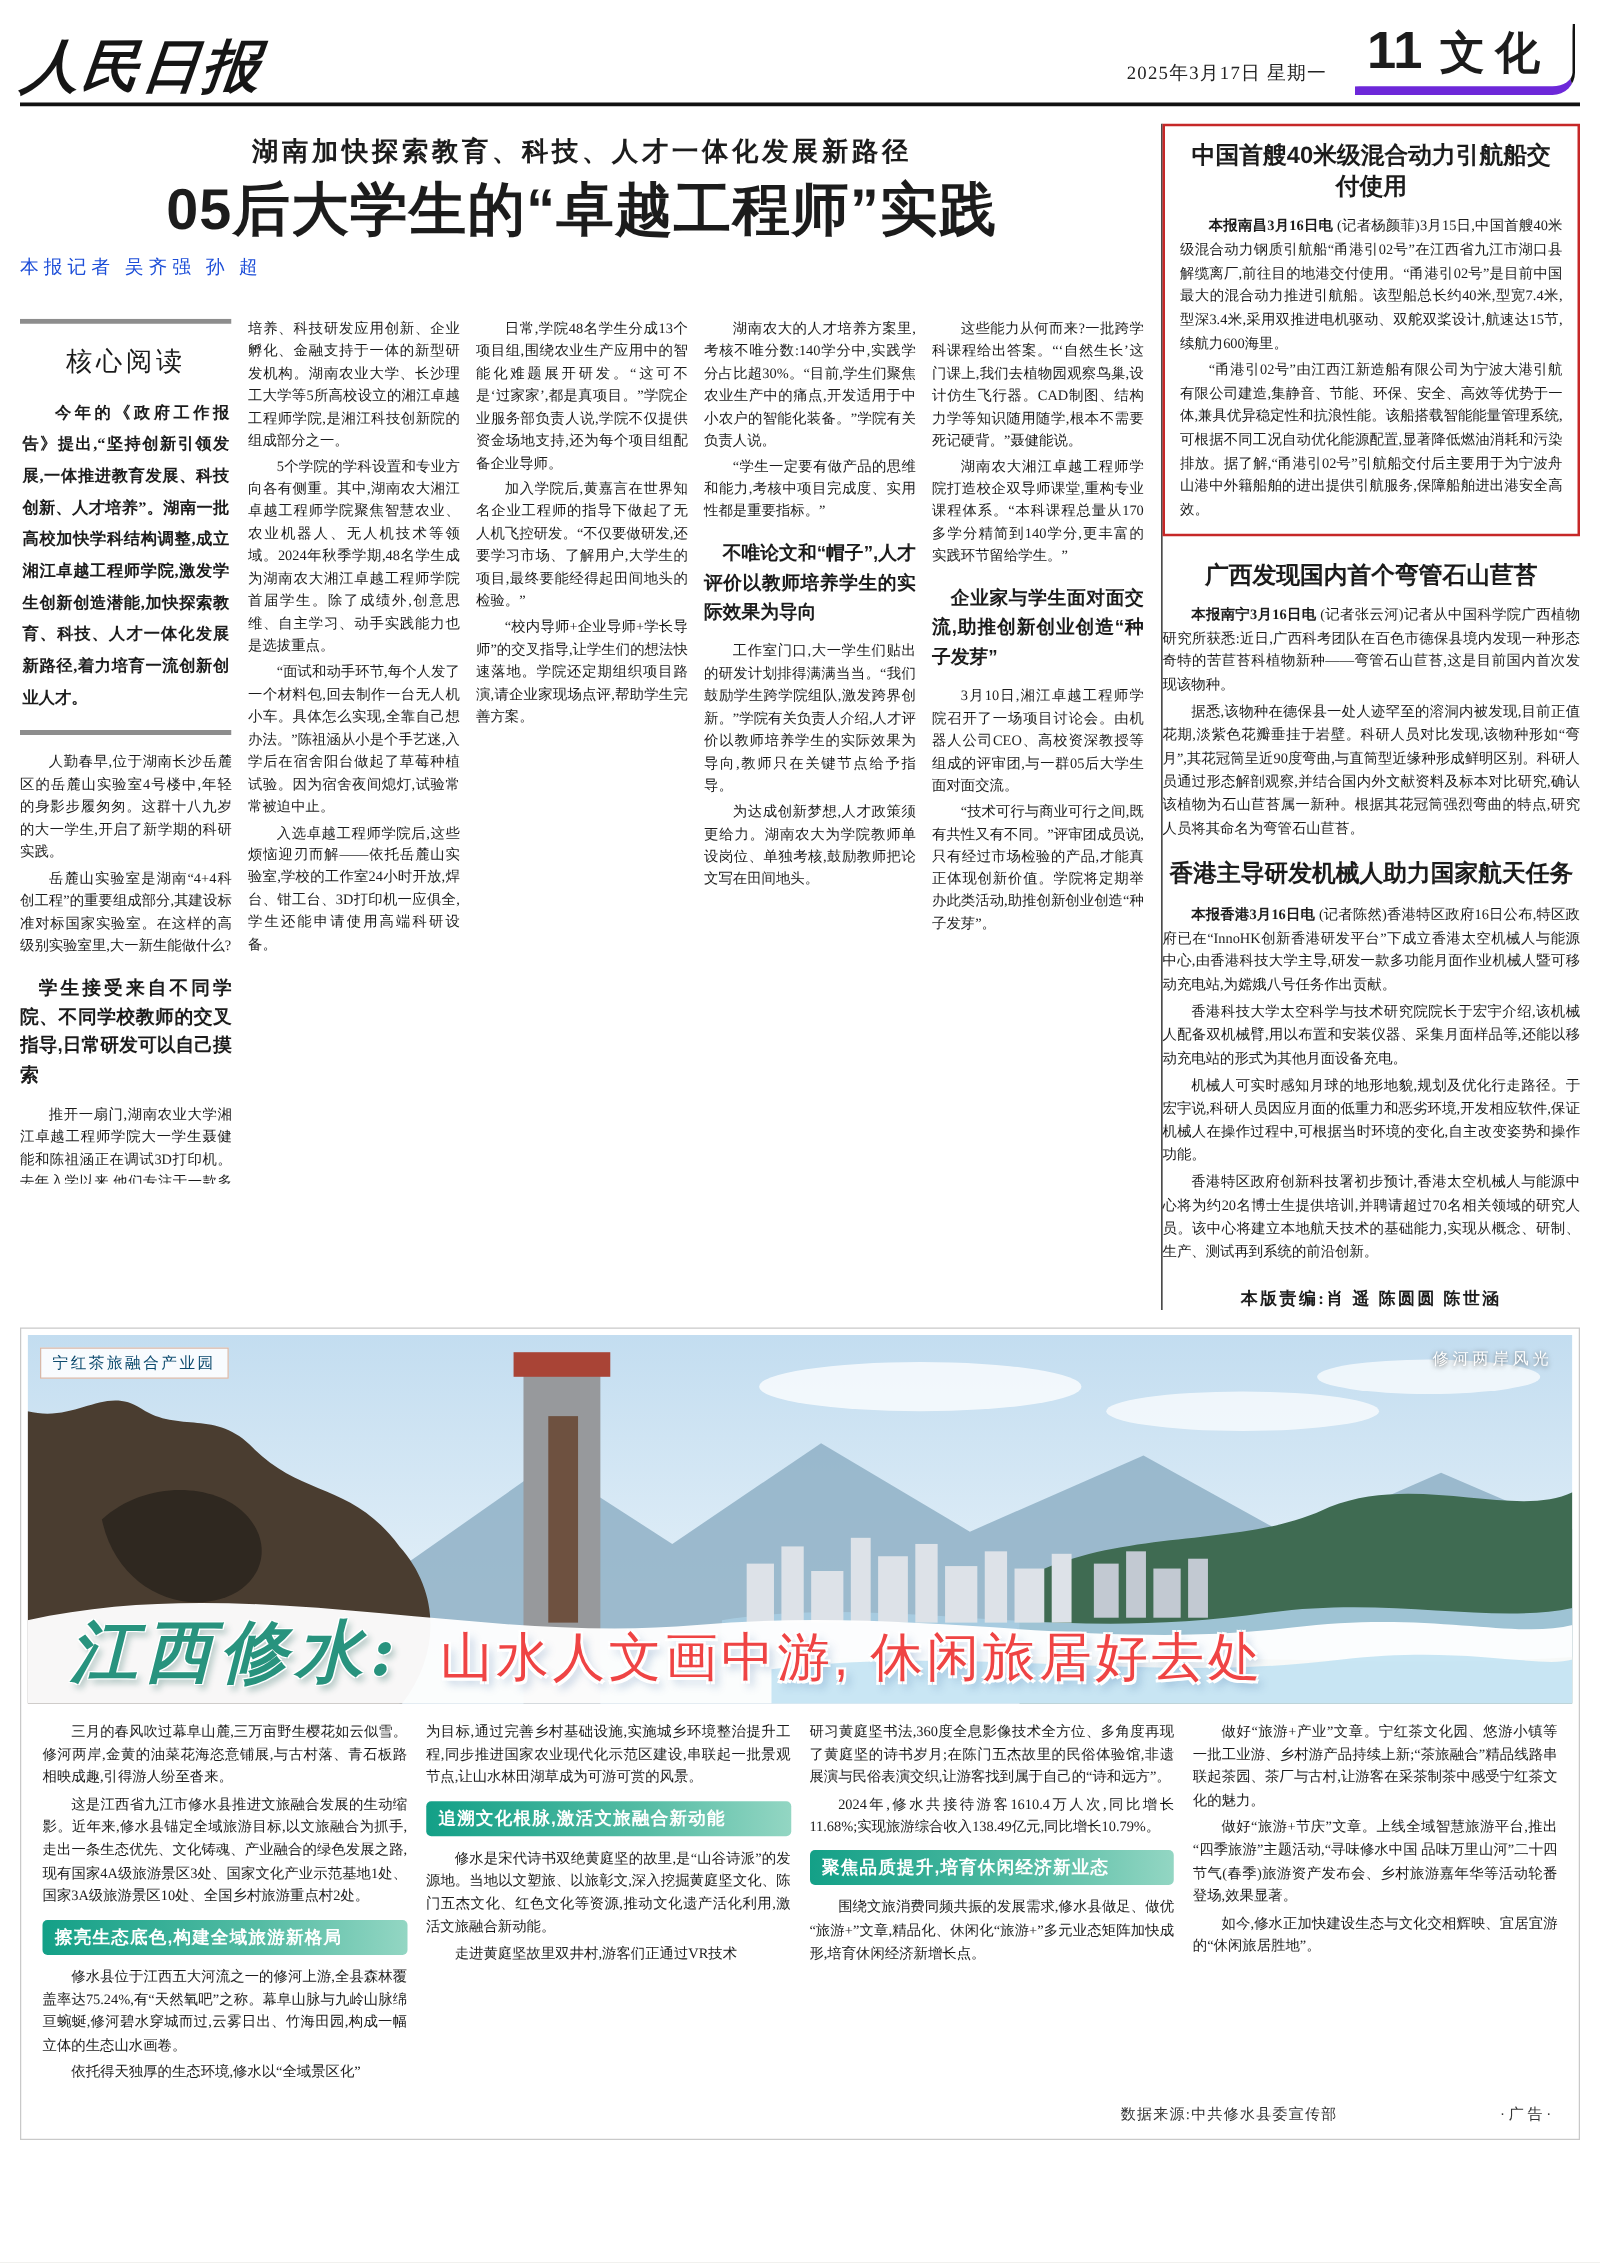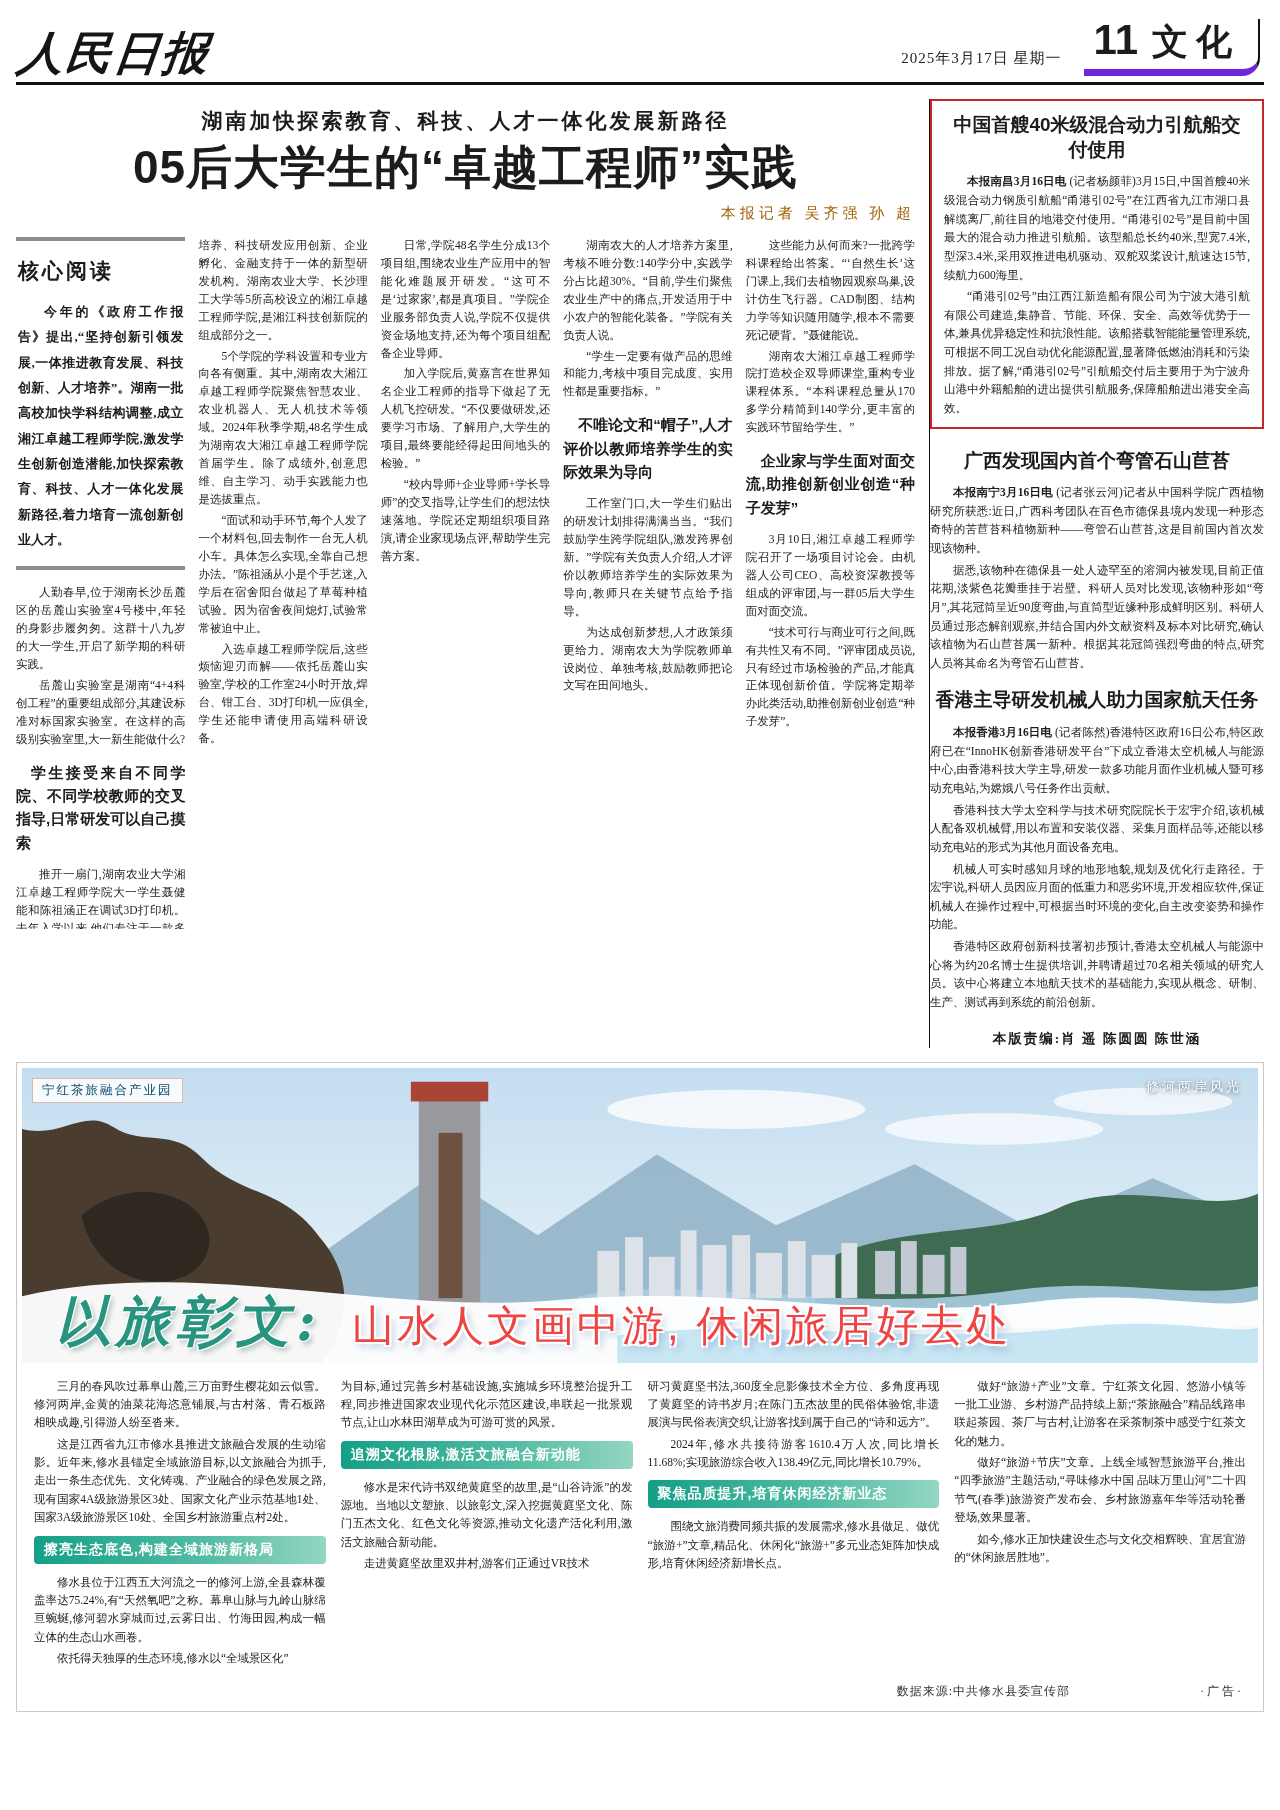--- a/index.html
+++ b/index.html
@@ -17,28 +17,28 @@
                    border-radius:0 0 18px 0;padding:2px 18px 10px 10px;display:flex;align-items:baseline;gap:14px;}
   .page-num{font-family:"Liberation Sans",sans-serif;font-size:42px;font-weight:bold;line-height:.9;}
   .section-name{font-family:"Liberation Sans",sans-serif;font-size:36px;font-weight:bold;letter-spacing:8px;line-height:.95;}
   
   .top-section{display:flex;margin-top:14px;}
   .main-article{flex:1;min-width:0;padding-right:14px;}
   .right-rail{width:334px;border-left:1px solid #111;box-sizing:content-box;}
   .kicker{text-align:center;font-size:21px;font-weight:bold;letter-spacing:3px;margin:8px 0 6px;}
   .headline{text-align:center;font-family:"Liberation Sans",sans-serif;font-size:46px;font-weight:bold;
             letter-spacing:1px;margin:2px 0 10px;line-height:1.15;}
-  .byline{text-align:right;font-size:15px;letter-spacing:4px;margin-bottom:14px;color:#a16207;}
+  .byline{text-align:left;font-size:15px;letter-spacing:4px;margin-bottom:32px;color:#1d4ed8;}
   .main-cols{display:flex;gap:13px;height:692px;overflow:hidden;}
   .mcol{flex:1;min-width:0;}
   .mcol p{margin:0 0 3px;text-indent:2em;text-align:justify;font-size:11.5px;line-height:1.56;}
   .col-subhead{font-family:"Liberation Sans",sans-serif;font-weight:bold;font-size:15px;line-height:1.55;
                margin:12px 0;text-align:justify;text-indent:1em;}
   .core-box{border-top:4px solid #8d8d8d;border-bottom:4px solid #8d8d8d;padding:16px 2px 14px;margin-bottom:14px;}
-  .core-title{font-family:"Liberation Sans",sans-serif;font-size:21px;font-weight:bold;letter-spacing:3px;margin-bottom:14px;}
+  .core-title{font-family:"Liberation Sans",sans-serif;font-size:21px;font-weight:normal;letter-spacing:3px;margin-bottom:14px;text-align:center;}
   .core-text{font-weight:bold;font-size:13px;line-height:1.95;text-align:justify;text-indent:2em;}
   
   .rail-article{margin-bottom:16px;}
   .rail-title{font-family:"Liberation Sans",sans-serif;font-size:19px;font-weight:bold;text-align:center;
               margin:4px 0 10px;line-height:1.3;}
   .rail-article p{margin:0 0 3px;text-indent:2em;text-align:justify;font-size:11.5px;line-height:1.62;}
   .lead{font-weight:bold;}
   .red-box{border:2px solid #c62828;padding:8px 12px 6px;margin-bottom:20px;}
   .editors{text-align:center;font-size:13.5px;font-weight:bold;letter-spacing:2px;margin-top:18px;}
   
@@ -196,21 +196,21 @@
           <rect x="400" y="28" width="62" height="272" fill="#97999c"></rect>
           <rect x="392" y="14" width="78" height="20" fill="#a94436"></rect>
           <rect x="420" y="66" width="24" height="168" fill="#6e5140"></rect>
         </g>
         <path d="M0,232 C180,192 360,252 540,236 C720,220 860,258 1020,238 C1130,224 1200,248 1246,236 L1246,300 L0,300 Z" fill="#ffffff" opacity="0.96"></path>
         <path d="M600,272 C760,252 900,284 1060,264 C1160,252 1220,272 1246,264 L1246,300 L600,300 Z" fill="#bfe2f2" opacity="0.85"></path>
       </svg>
       <div class="montage-label-left">宁红茶旅融合产业园</div>
       <div class="montage-label-right">修河两岸风光</div>
       <div class="ad-title">
-        <span class="ad-title-prefix">以旅彰文:</span>
+        <span class="ad-title-prefix">江西修水:</span>
         <span class="ad-title-main">山水人文画中游, 休闲旅居好去处</span>
       </div>
     </div>
 
     <div class="ad-cols">
       <div class="acol">
         <p>三月的春风吹过幕阜山麓,三万亩野生樱花如云似雪。修河两岸,金黄的油菜花海恣意铺展,与古村落、青石板路相映成趣,引得游人纷至沓来。</p>
         <p>这是江西省九江市修水县推进文旅融合发展的生动缩影。近年来,修水县锚定全域旅游目标,以文旅融合为抓手,走出一条生态优先、文化铸魂、产业融合的绿色发展之路,现有国家4A级旅游景区3处、国家文化产业示范基地1处、国家3A级旅游景区10处、全国乡村旅游重点村2处。</p>
         <span class="ad-subhead">擦亮生态底色,构建全域旅游新格局</span>
         <p>修水县位于江西五大河流之一的修河上游,全县森林覆盖率达75.24%,有“天然氧吧”之称。幕阜山脉与九岭山脉绵亘蜿蜒,修河碧水穿城而过,云雾日出、竹海田园,构成一幅立体的生态山水画卷。</p>

